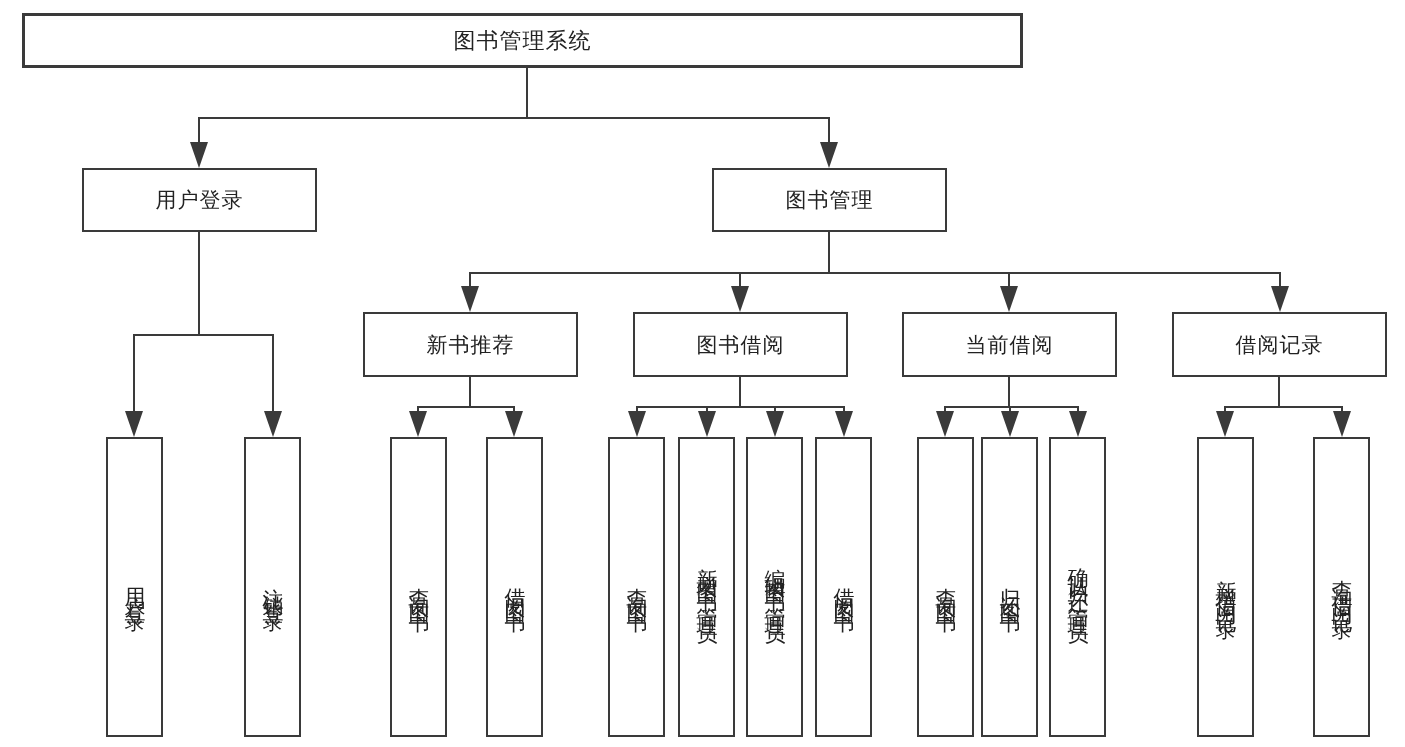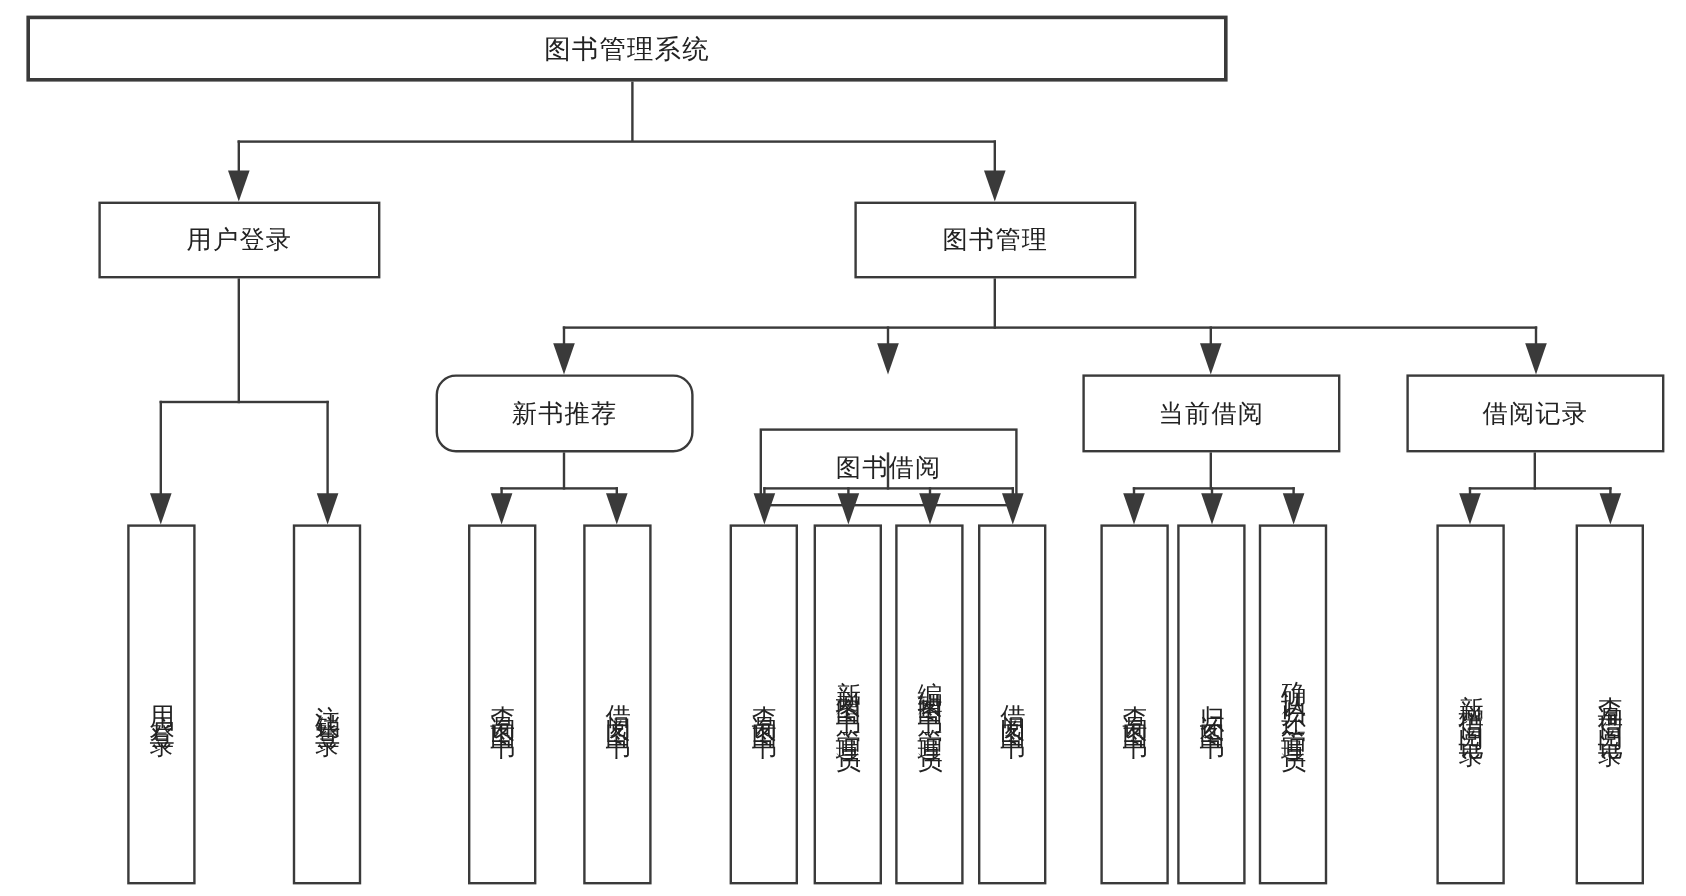--- a/index.html
+++ b/index.html
@@ -27,22 +27,22 @@
     display: flex;
     align-items: center;
     justify-content: center;
     font-size: 21px;
     letter-spacing: 1px;
     color: var(--text);
   }
   .node.root  { left: 22px;  top: 13px;  width: 1001px; height: 55px; border-width: 3px; font-size: 22px; }
   .node.lvl2a { left: 82px;  top: 168px; width: 235px; height: 64px; }
   .node.lvl2b { left: 712px; top: 168px; width: 235px; height: 64px; text-align: center; }
-  .node.l3-1  { left: 363px; top: 312px; width: 215px; height: 65px; border-radius: 17px; }
-  .node.l3-2  { left: 633px; top: 312px; width: 215px; height: 65px; margin-top: 45px; }
+  .node.l3-1  { left: 363px; top: 312px; width: 215px; height: 65px; }
+  .node.l3-2  { left: 633px; top: 312px; width: 215px; height: 65px; }
   .node.l3-3  { left: 902px; top: 312px; width: 215px; height: 65px; font-family: Liberation Serif, serif; }
   .node.l3-4  { left: 1172px;top: 312px; width: 215px; height: 65px; }
 
   .leaf {
     position: absolute;
     top: 437px;
     width: 57px;
     height: 300px;
     border: 2.5px solid var(--line);
     background: var(--background);

